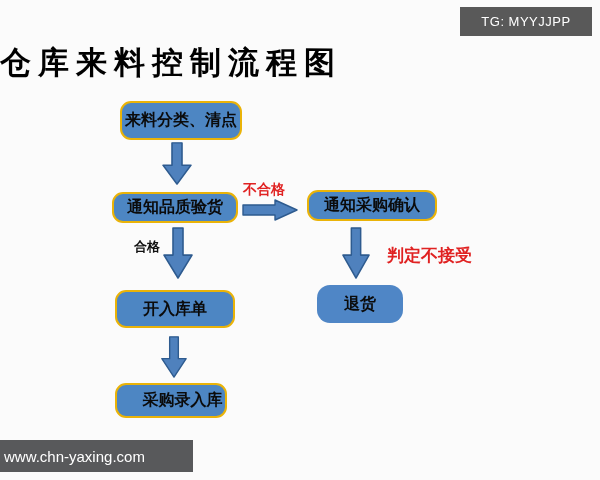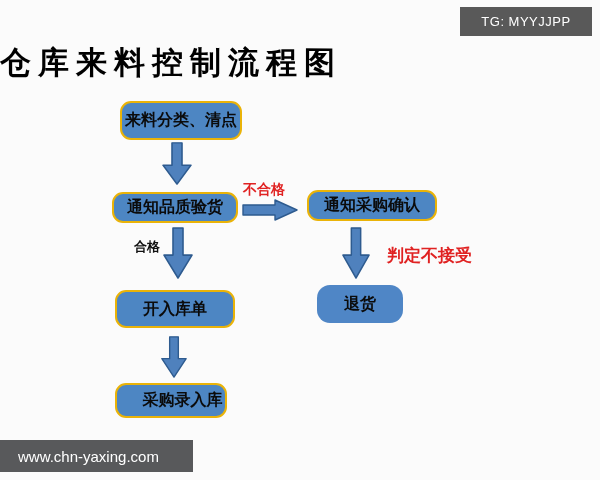--- a/index.html
+++ b/index.html
@@ -52,21 +52,21 @@
   .edge-label { position: absolute; font-weight: bold; white-space: nowrap; }
   .label-fail   { left: 243px; top: 181px; font-size: 14px; color: #e02222; }
   .label-pass   { left: 134px; top: 238px; font-size: 13px; color: #111111; }
   .label-reject { left: 387px; top: 244px; font-size: 17px; color: #e02222; }
   
   .url-bar {
     position: absolute; left: 0; top: 440px;
     width: 193px; height: 32px;
     background: #58595b; color: #ffffff;
     display: flex; align-items: center;
-    padding-left: 18px; box-sizing: border-box;
+    padding-left: 4px; box-sizing: border-box;
     font-size: 15px;
   }
 </style>
 </head>
 <body>
 
 <div class="tg-badge">
   <span>TG: MYYJJPP</span>
 </div>
 

